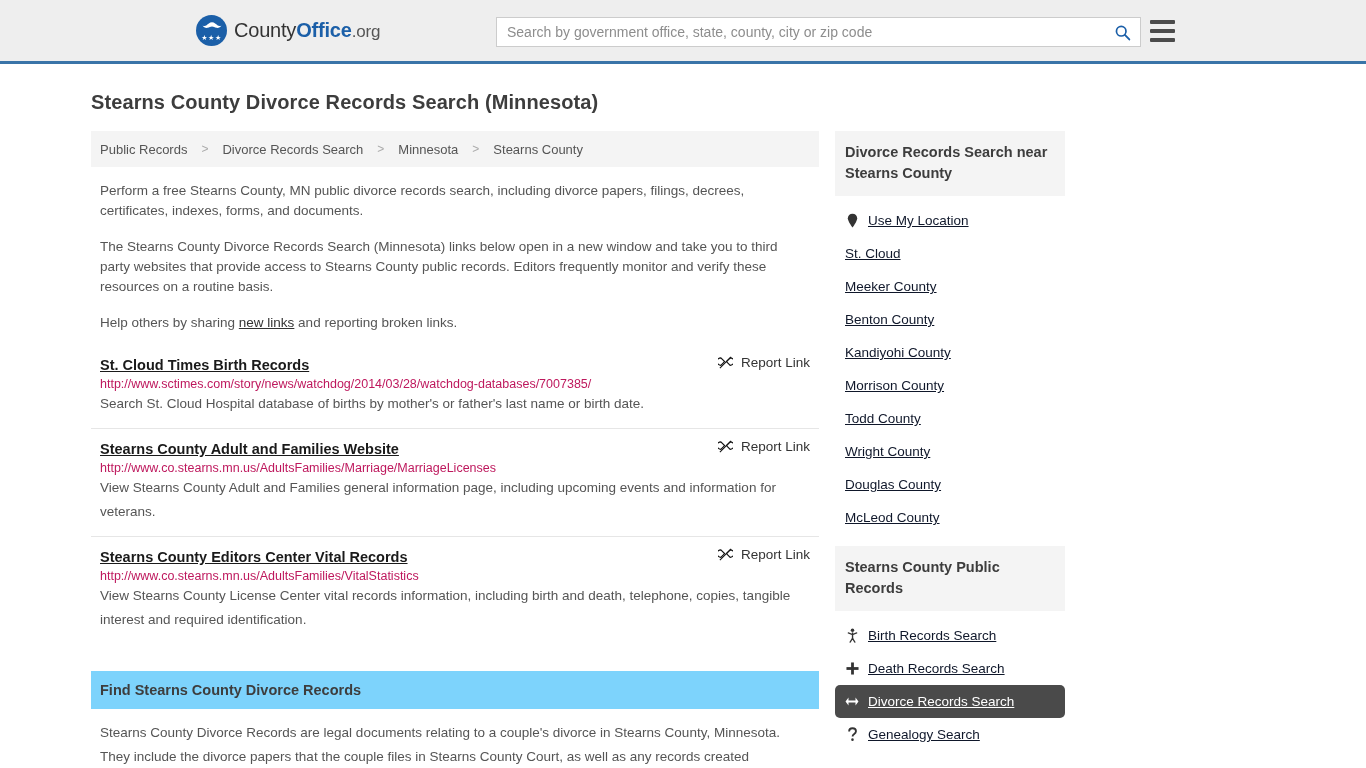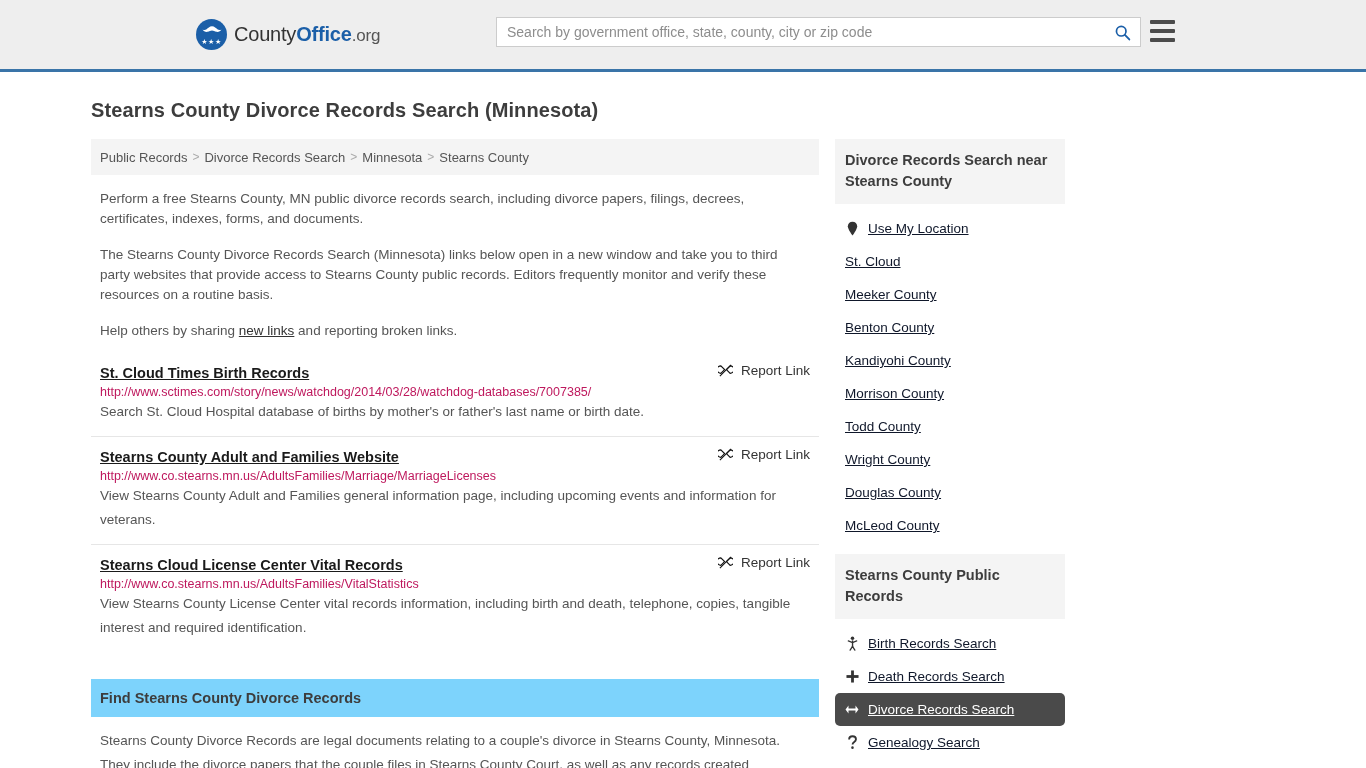--- a/index.html
+++ b/index.html
@@ -5,21 +5,21 @@
   * { box-sizing: border-box; margin: 0; padding: 0; }
   html, body {
     width: 1366px; height: 768px;
     font-family: "Liberation Sans", sans-serif;
     background: #ffffff;
     overflow: hidden;
   }
 
   
   .site-header {
-    height: 72px;
+    height: 64px;
     background: #eeeeee;
     border-bottom: 3px solid #3a74a8;
     display: flex;
     align-items: center;
     position: relative;
   }
   .brand {
     display: flex;
     align-items: center;
     margin-left: 196px;
@@ -130,21 +130,21 @@
   .side-col { width: 230px; flex: none; }
 
   
   .breadcrumb {
     background: #f4f4f4;
     height: 36px;
     display: flex;
     align-items: center;
     padding: 0 9px;
     font-size: 13px;
-    gap: 5px;
+    gap: 14px;
   }
   .breadcrumb a {
     color: #555555;
     text-decoration: none;
   }
   .breadcrumb .sep { color: #aaaaaa; font-size: 12px; }
 
   
   .intro p {
     font-size: 13.5px;
@@ -342,21 +342,21 @@
               </svg>
               <span>Report Link</span>
             </span>
           </div>
           <div class="result-url">http://www.co.stearns.mn.us/AdultsFamilies/Marriage/MarriageLicenses</div>
           <div class="result-desc">View Stearns County Adult and Families general information page, including upcoming events and information for veterans.</div>
         </div>
 
         <div class="result">
           <div class="result-head">
-            <a class="result-title" href="#">Stearns Cloud License Center Vital Records</a>
+            <a class="result-title" href="#">Stearns County Editors Center Vital Records</a>
             <span class="report-link">
               <svg width="15" height="15" viewBox="0 0 16 16">
                 <path d="M3 3 L7 7 M7 7 L3 11 A2.6 2.6 0 0 1 3 3 Z" fill="none" stroke="#111" stroke-width="1.2"></path>
                 <path d="M13 3 L9 7 M9 7 L13 11 A2.6 2.6 0 0 0 13 3 Z" fill="none" stroke="#111" stroke-width="1.2"></path>
                 <line x1="2" y1="14" x2="14" y2="2" stroke="#111" stroke-width="1.2"></line>
               </svg>
               <span>Report Link</span>
             </span>
           </div>
           <div class="result-url">http://www.co.stearns.mn.us/AdultsFamilies/VitalStatistics</div>

